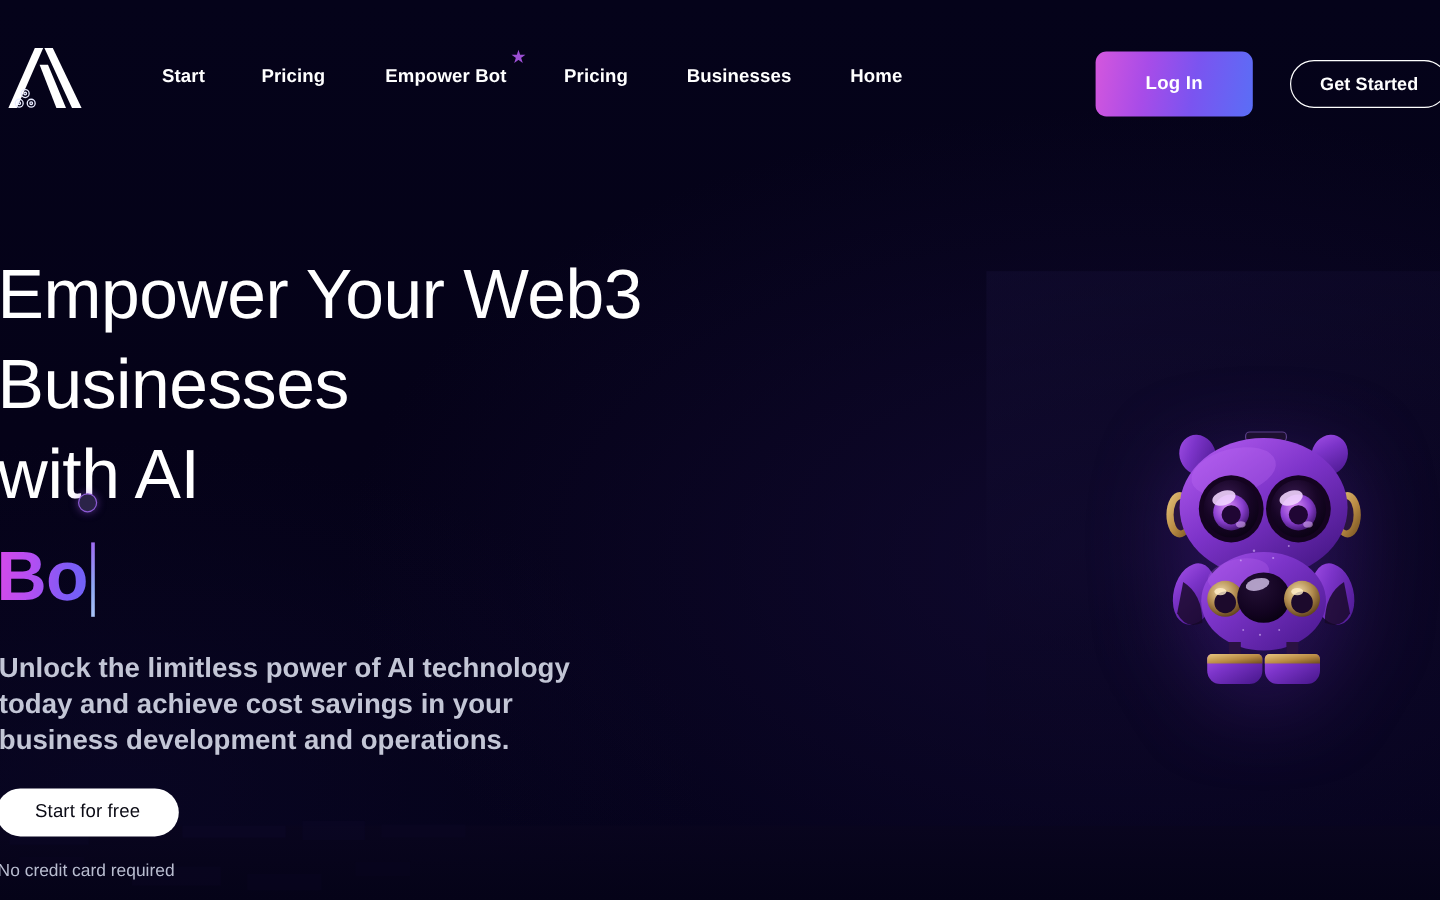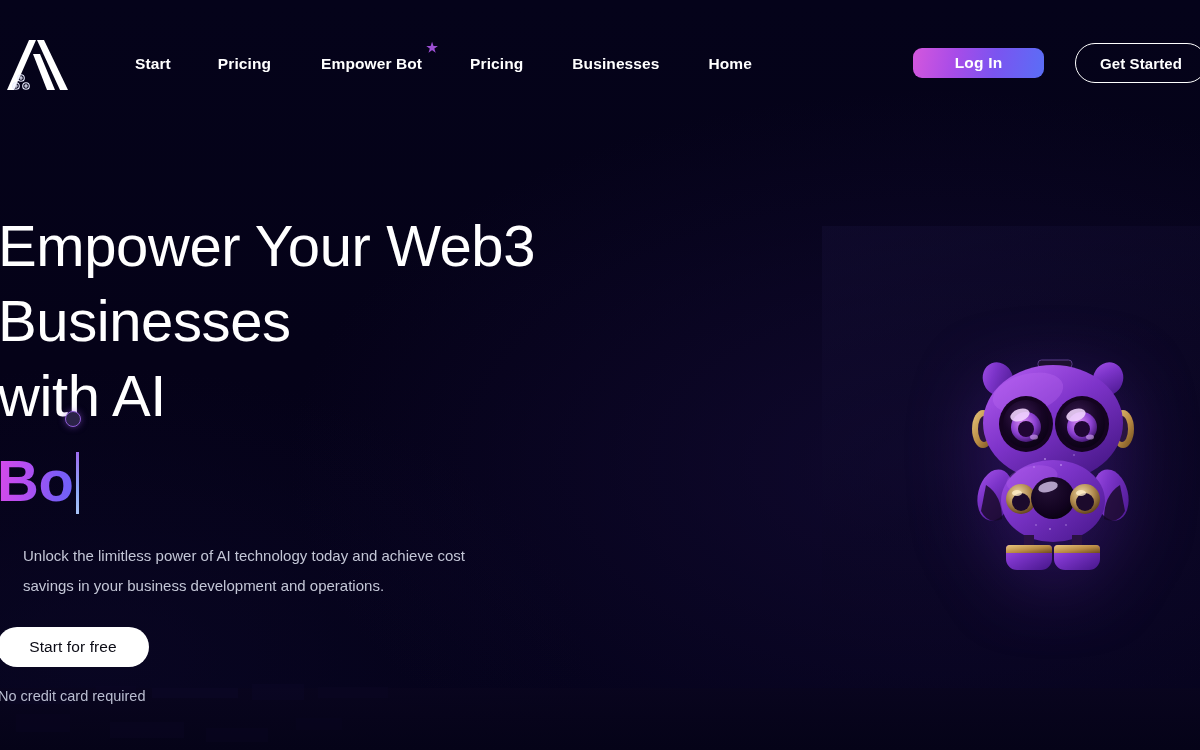--- a/index.html
+++ b/index.html
@@ -120,21 +120,21 @@
     position: absolute;
     right: -7px;
     top: 43px;
     display: flex;
     align-items: center;
     gap: 31px;
   }
 
   .btn-login {
     width: 131px;
-    height: 30px;
+    height: 54px;
     border: none;
     border-radius: 9px;
     background: linear-gradient(100deg, #d457dd 0%, #a84ce8 32%, #7b54f0 62%, #5a6ef6 100%);
     color: #ffffff;
     font-family: "Liberation Sans", sans-serif;
     font-size: 15.5px;
     font-weight: 700;
     letter-spacing: .2px;
     cursor: pointer;
   }
@@ -210,25 +210,24 @@
     border-radius: 50%;
     background: #2b2348;
     border: 1.6px solid #8e5bd6;
     box-shadow: 0 0 7px rgba(148,86,224,0.55);
   }
 
   .hero-sub {
     margin-top: 22px;
     margin-left: -1px;
     width: 510px;
-    font-size: 15px;
+    font-size: 23px;
     line-height: 30px;
-    font-weight: 400;
+    font-weight: 700;
     color: #c3c6d6;
-    padding-left: 24px;
   }
 
   .hero-cta-wrap {
     margin-top: 26px;
     margin-left: -3px;
   }
 
   .btn-start {
     width: 152px;
     height: 40px;

